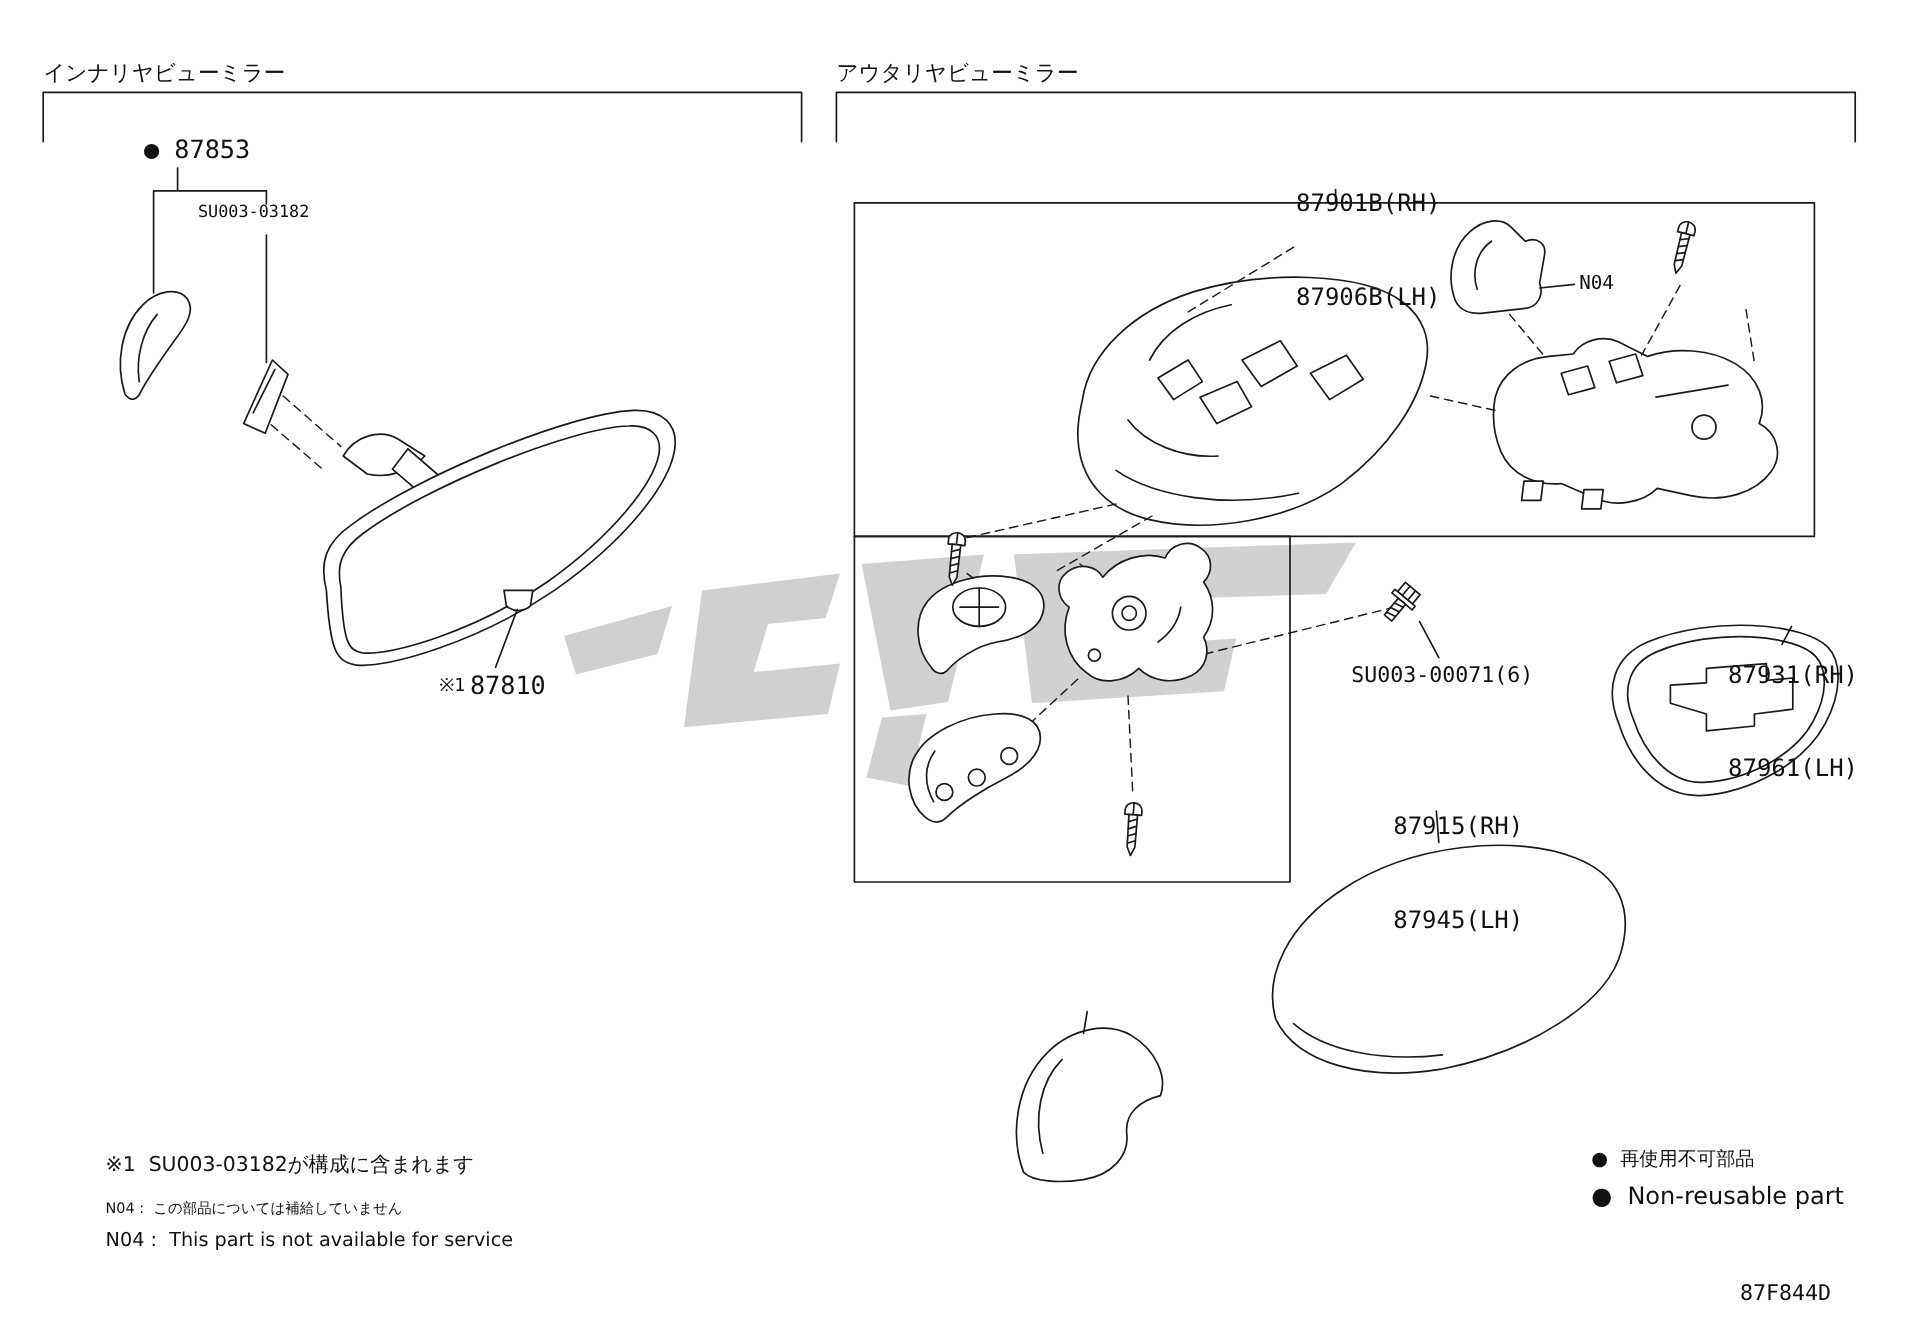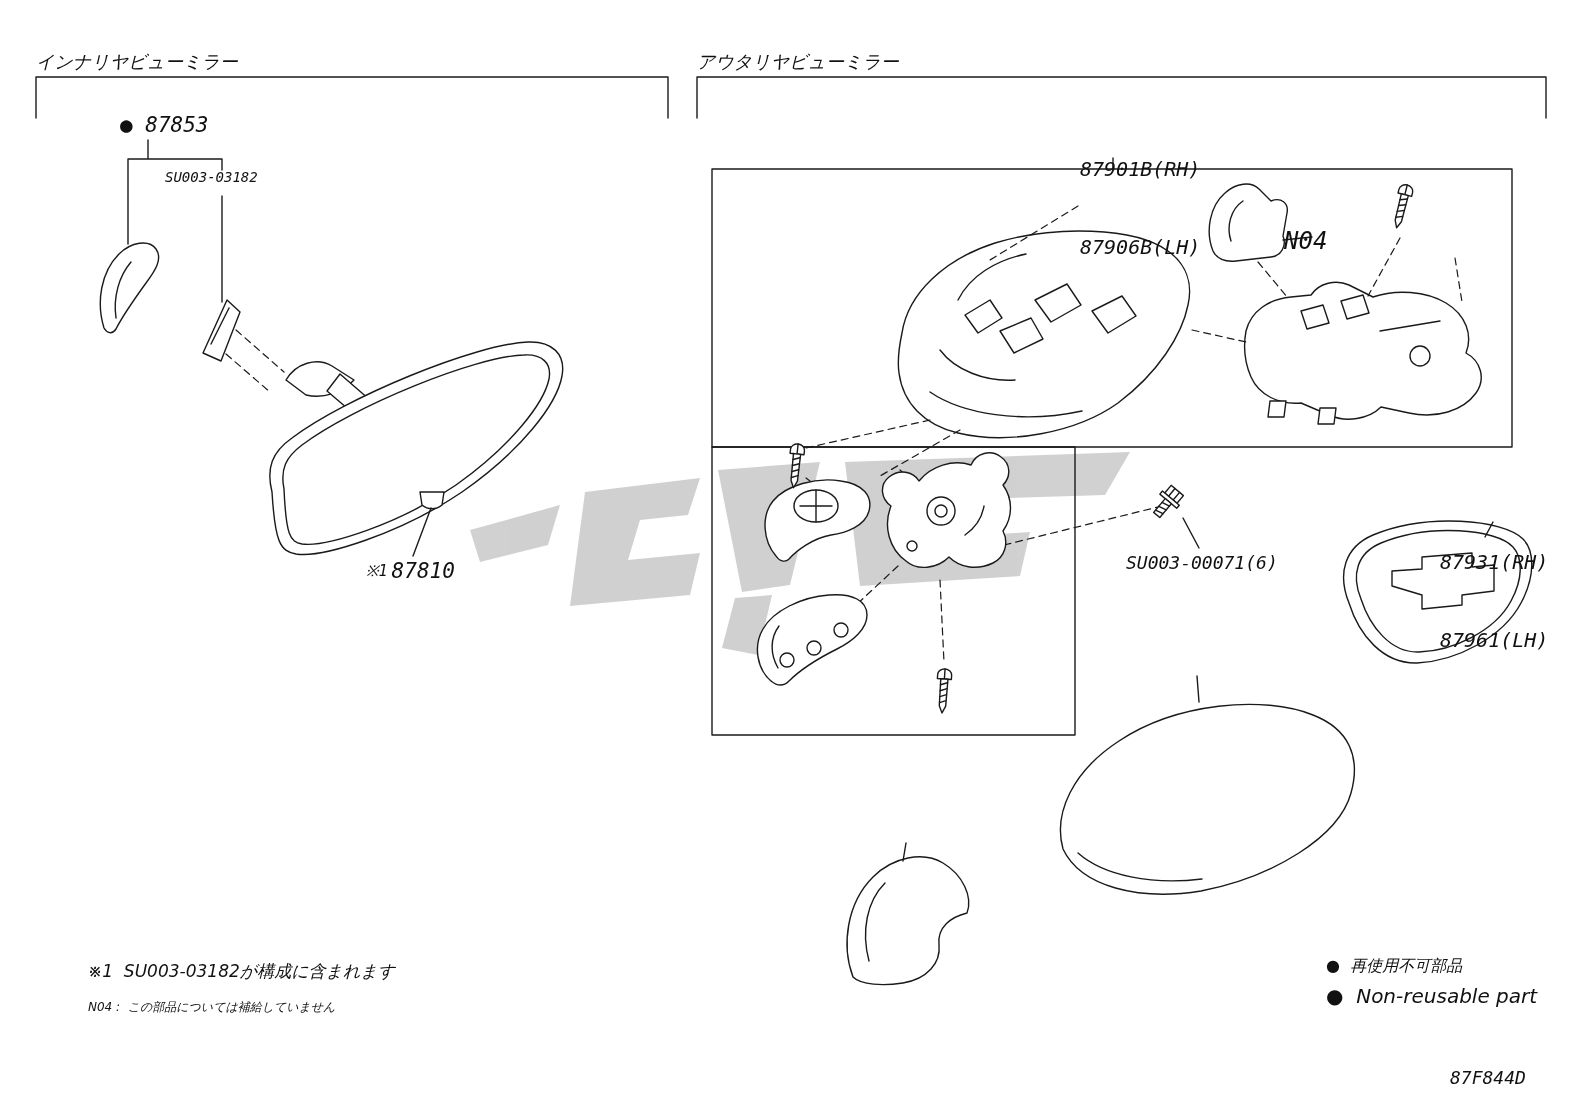--- a/index.html
+++ b/index.html
@@ -1,16 +1,16 @@
 <!DOCTYPE html>
 <html><head>
 <meta charset="utf-8">
 <style>
   html,body{margin:0;padding:0;background:#ffffff;}
-  #canvas{position:relative;width:1592px;height:1099px;background:#fff;color:#111;overflow:hidden;font-style:italic;}
+  #canvas{position:relative;width:1592px;height:1099px;background:#fff;color:#111;overflow:hidden;}
   #canvas svg.art{position:absolute;left:0;top:0;}
   .lbl{position:absolute;white-space:pre;line-height:1.3;color:#111;}
   .mono{font-family:"DejaVu Sans Mono","Liberation Mono",monospace;}
   .jp{font-family:"DejaVu Sans","Liberation Sans",sans-serif;}
   .two span{display:block;line-height:26px;}
   .ref{font-size:15px;vertical-align:2px;margin-right:4px;}
   .big{font-size:21px;}
 </style>
 </head>
 <body>
@@ -165,28 +165,33 @@
   <div class="lbl jp" style="left:697px;top:50px;font-size:18px">アウタリヤビューミラー</div>
 
   <div class="lbl mono big" style="left:120px;top:112px">● 87853</div>
   <div class="lbl mono" style="left:165px;top:168px;font-size:14px">SU003-03182</div>
   <div class="lbl mono" style="left:366px;top:558px"><span class="ref">※1</span><span class="big">87810</span></div>
 
   <div class="lbl mono two" style="left:1080px;top:104px;font-size:20px">
     <span>87901B(RH)</span>
     <span>87906B(LH)</span>
   </div>
-  <div class="lbl mono" style="left:1284px;top:226px;font-size:24px">N04</div>
+  <div class="lbl mono" style="left:1316px;top:226px;font-size:16px">N04</div>
   <div class="lbl mono two" style="left:1440px;top:497px;font-size:20px">
     <span>87931(RH)</span>
     <span>87961(LH)</span>
   </div>
   <div class="lbl mono" style="left:1126px;top:551px;font-size:18px">SU003-00071(6)</div>
+  <div class="lbl mono two" style="left:1161px;top:623px;font-size:20px">
+    <span>87915(RH)</span>
+    <span>87945(LH)</span>
+  </div>
 
   <div class="lbl jp" style="left:88px;top:960px;font-size:17px">※1  SU003-03182が構成に含まれます</div>
   <div class="lbl jp" style="left:88px;top:1000px;font-size:12px">N04 :  この部品については補給していません</div>
+  <div class="lbl jp" style="left:88px;top:1023px;font-size:16px">N04 :  This part is not available for service</div>
 
   <div class="lbl jp" style="left:1326px;top:956px;font-size:16px">●  再使用不可部品</div>
   <div class="lbl jp" style="left:1326px;top:983px;font-size:20px">●  Non-reusable part</div>
 
   <div class="lbl mono" style="left:1450px;top:1066px;font-size:18px">87F844D</div>
 
 </div>
 
 </body></html>

